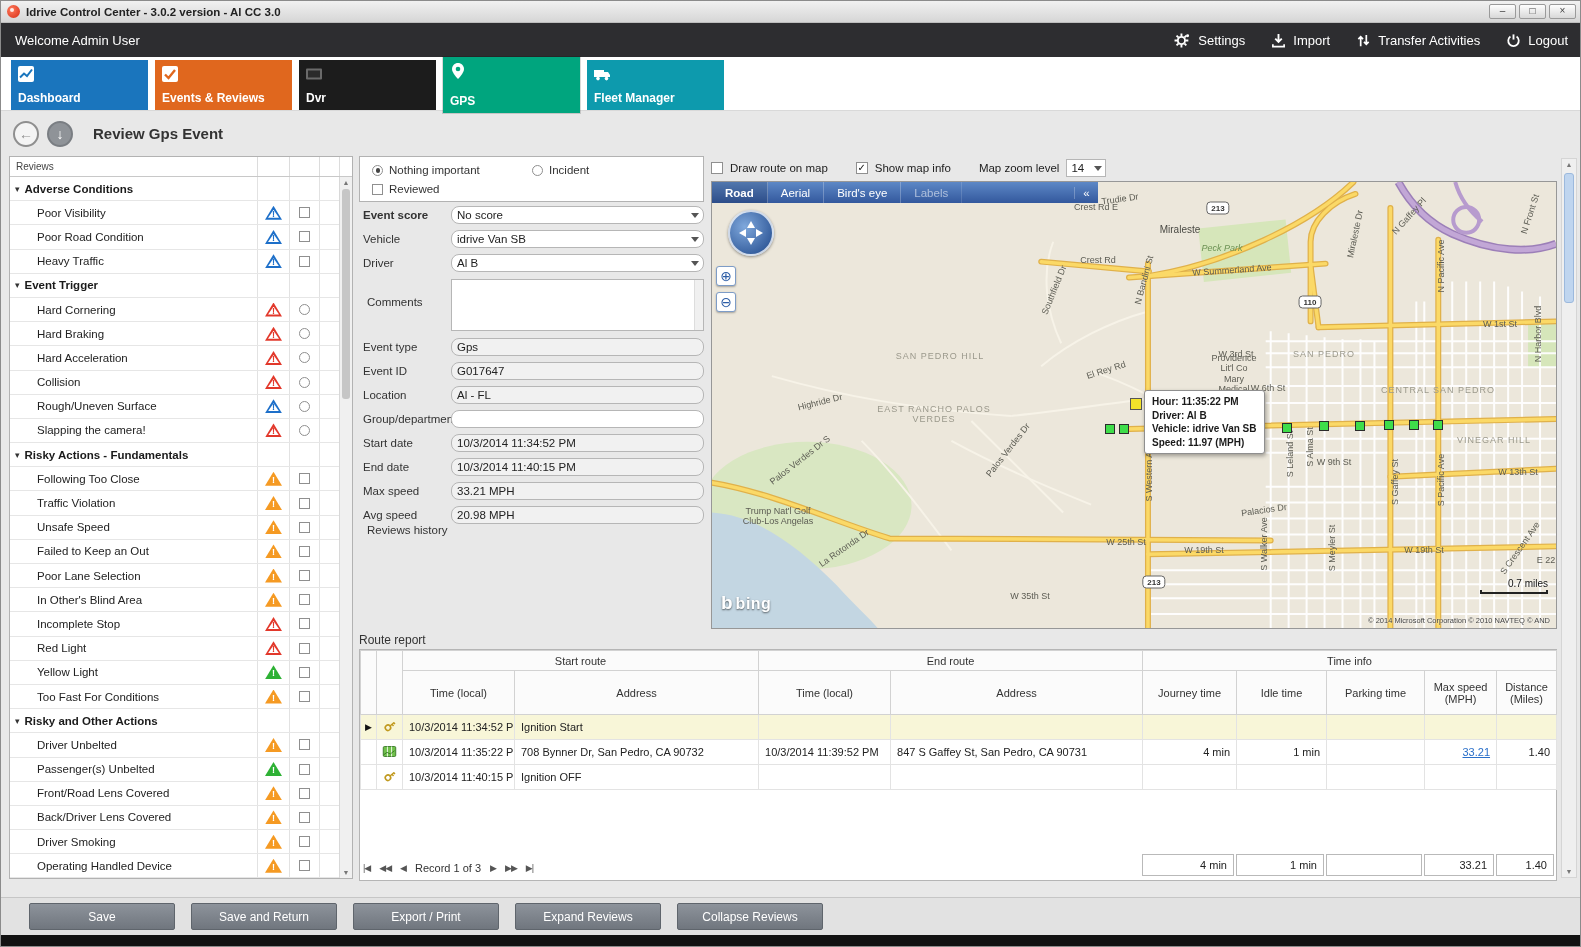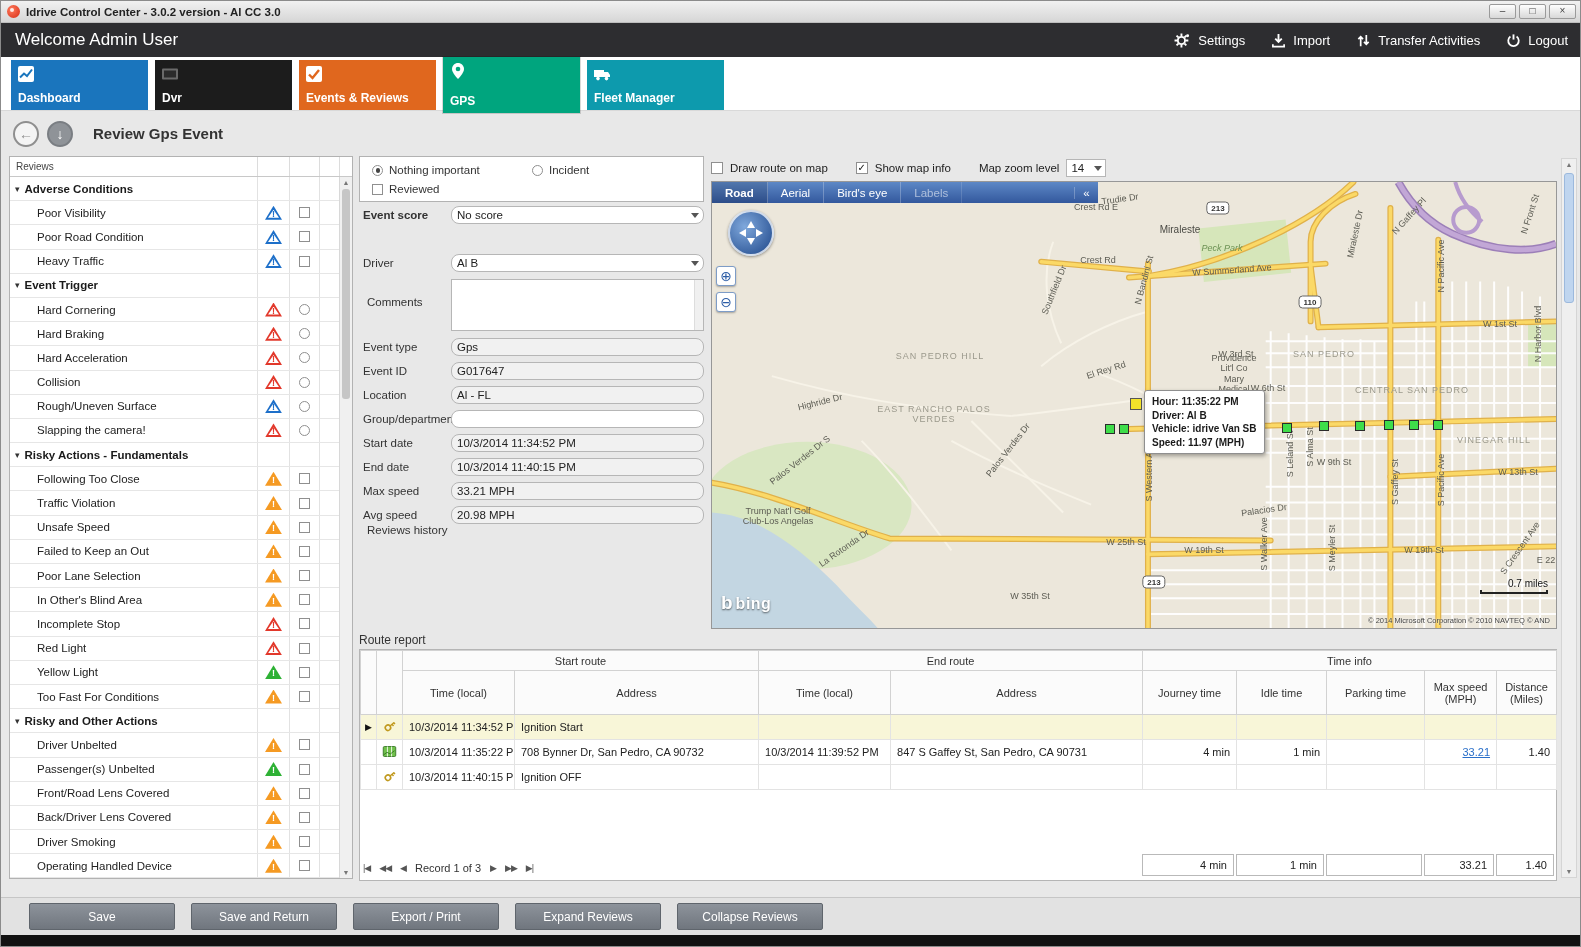--- a/index.html
+++ b/index.html
@@ -9,21 +9,21 @@
   
   #titlebar{position:absolute;left:0;top:0;width:1581px;height:22px;background:linear-gradient(#f1f1f1,#d6d6d6);border-bottom:1px solid #bdbdbd;display:flex;align-items:center;padding:0 6px;}
   .appdot{width:13px;height:13px;border-radius:50%;background:radial-gradient(circle at 35% 35%,#ff7a5c,#d62b14);margin-right:6px;position:relative;}
   .appdot::after{content:"";position:absolute;left:3px;top:3px;width:4px;height:4px;border-radius:50%;background:rgba(255,255,255,.85);}
   #titlebar .ttl{font-size:11.5px;font-weight:bold;color:#222;}
   .winbtns{margin-left:auto;display:flex;gap:3px;}
   .winbtn{width:27px;height:15px;border:1px solid #9a9a9a;border-radius:2px;background:linear-gradient(#fefefe,#d8d8d8);font-size:10px;line-height:12px;text-align:center;color:#444;}
 
   
   #welcomebar{position:absolute;left:0;top:22px;width:1581px;height:34px;background:#2d2d30;display:flex;align-items:center;color:#fff;padding:0 14px;}
-  #welcomebar .wel{font-size:17px;}
+  #welcomebar .wel{font-size:13px;}
   .topacts{margin-left:auto;display:flex;align-items:center;gap:26px;}
   .topact{display:flex;align-items:center;gap:7px;font-size:13px;color:#fff;cursor:default;}
   .topact svg{display:block;}
 
   
   #tabstrip{position:absolute;left:0;top:56px;width:1581px;height:54px;background:#fff;border-bottom:1px solid #d9d9d9;}
   #tabbar{position:absolute;left:10px;top:0;display:flex;align-items:flex-start;}
   .tab{position:relative;width:137px;height:50px;margin:3px 7px 0 0;}
   .tab.selected{margin-top:0;height:56px;box-shadow:0 0 0 1px rgba(0,0,0,.15);}
   .tab .ticon{position:absolute;left:6px;top:5px;width:18px;height:18px;}
@@ -204,33 +204,33 @@
 
 <div id="tabstrip">
   <div id="tabbar">
       <div class="tab" style="background: rgb(26, 117, 189);">
         <span class="ticon"><svg width="18" height="18" viewBox="0 0 18 18">
             <rect x="1" y="1" width="16" height="16" rx="2" fill="#fff"></rect>
             <polyline points="3,12.5 7,8.5 10,11 15,4.5" fill="none" stroke="#1a75bd" stroke-width="2"></polyline>
           </svg></span>
         <span class="tlabel">Dashboard</span>
       </div>
+      <div class="tab" style="background: rgb(224, 103, 30);">
+        <span class="ticon"><svg width="18" height="18" viewBox="0 0 18 18">
+            <rect x="1" y="1" width="16" height="16" rx="2" fill="#fff"></rect>
+            <path d="M4 9.5l3.5 3.5L14 5" fill="none" stroke="#e0671e" stroke-width="2.4"></path>
+          </svg></span>
+        <span class="tlabel">Events &amp; Reviews</span>
+      </div>
       <div class="tab" style="background: rgb(28, 28, 28);">
         <span class="ticon"><svg width="18" height="18" viewBox="0 0 18 18">
             <rect x="1" y="3.5" width="16" height="11" rx="1" fill="#6a6a6a"></rect>
             <rect x="3" y="5.5" width="12" height="7" fill="#2b2b2b"></rect>
           </svg></span>
         <span class="tlabel">Dvr</span>
-      </div>
-      <div class="tab" style="background: rgb(224, 103, 30);">
-        <span class="ticon"><svg width="18" height="18" viewBox="0 0 18 18">
-            <rect x="1" y="1" width="16" height="16" rx="2" fill="#fff"></rect>
-            <path d="M4 9.5l3.5 3.5L14 5" fill="none" stroke="#e0671e" stroke-width="2.4"></path>
-          </svg></span>
-        <span class="tlabel">Events &amp; Reviews</span>
       </div>
       <div class="tab selected" style="background: rgb(0, 165, 126);">
         <span class="ticon"><svg width="18" height="18" viewBox="0 0 18 18">
             <path d="M9 1C5.7 1 3 3.7 3 7c0 4.2 6 10 6 10s6-5.8 6-10C15 3.7 12.3 1 9 1z" fill="#fff"></path>
             <circle cx="9" cy="7" r="2.3" fill="#00a57e"></circle>
           </svg></span>
         <span class="tlabel">GPS</span>
       </div>
       <div class="tab" style="background: rgb(13, 154, 173);">
         <span class="ticon"><svg width="18" height="18" viewBox="0 0 18 18">
@@ -652,20 +652,27 @@
     <span class="copt" style="left:12px;top:26px">
       <span class="cbx"></span>
         <span>Reviewed</span>
     </span>
   </div>
 
   <div class="frow" style="top:50px">
     <span class="flab b">Event score</span>
     <span class="fctl sel">
         <span>No score</span>
+        <span class="car"></span>
+      </span>
+  </div>
+  <div class="frow" style="top:74px">
+    <span class="flab">Vehicle</span>
+    <span class="fctl sel">
+        <span>idrive Van SB</span>
         <span class="car"></span>
       </span>
   </div>
   <div class="frow" style="top:98px">
     <span class="flab">Driver</span>
     <span class="fctl sel">
         <span>Al B</span>
         <span class="car"></span>
       </span>
   </div>
@@ -840,21 +847,21 @@
         <span class="ml road" style="left: 788px; top: 142px; transform: translate(-50%, -50%);">W 1st St</span>
         <span class="ml area" style="left: 228px; top: 174px; transform: translate(-50%, -50%);">SAN PEDRO HILL</span>
         <span class="ml road" style="left: 394px; top: 188px; transform: translate(-50%, -50%) rotate(-18deg);">El Rey Rd</span>
         <span class="ml road" style="left: 524px; top: 172px; transform: translate(-50%, -50%);">W 3rd St</span>
         <span class="ml road multi" style="left: 522px; top: 192px; transform: translate(-50%, -50%);">Providence
 Lit'l Co
 Mary
 Medical</span>
         <span class="ml area" style="left: 612px; top: 172px; transform: translate(-50%, -50%);">SAN PEDRO</span>
         <span class="ml road" style="left: 556px; top: 206px; transform: translate(-50%, -50%);">W 6th St</span>
-        <span class="ml area" style="left: 700px; top: 208px; transform: translate(-50%, -50%);">CENTRAL SAN PEDRO</span>
+        <span class="ml area" style="left: 726px; top: 208px; transform: translate(-50%, -50%);">CENTRAL SAN PEDRO</span>
         <span class="ml area multi" style="left: 222px; top: 232px; transform: translate(-50%, -50%);">EAST RANCHO PALOS
 VERDES</span>
         <span class="ml road" style="left: 108px; top: 220px; transform: translate(-50%, -50%) rotate(-14deg);">Highride Dr</span>
         <span class="ml road" style="left: 622px; top: 232px; transform: translate(-50%, -50%); margin-top: 48px;">W 9th St</span>
         <span class="ml area" style="left: 782px; top: 258px; transform: translate(-50%, -50%);">VINEGAR HILL</span>
         <span class="ml road" style="left: 806px; top: 290px; transform: translate(-50%, -50%);">W 13th St</span>
         <span class="ml road" style="left: 88px; top: 278px; transform: translate(-50%, -50%) rotate(-38deg);">Palos Verdes Dr S</span>
         <span class="ml road" style="left: 296px; top: 268px; transform: translate(-50%, -50%) rotate(-52deg);">Palos Verdes Dr</span>
         <span class="ml road multi" style="left: 66px; top: 334px; transform: translate(-50%, -50%);">Trump Nat'l Golf
 Club-Los Angelas</span>

